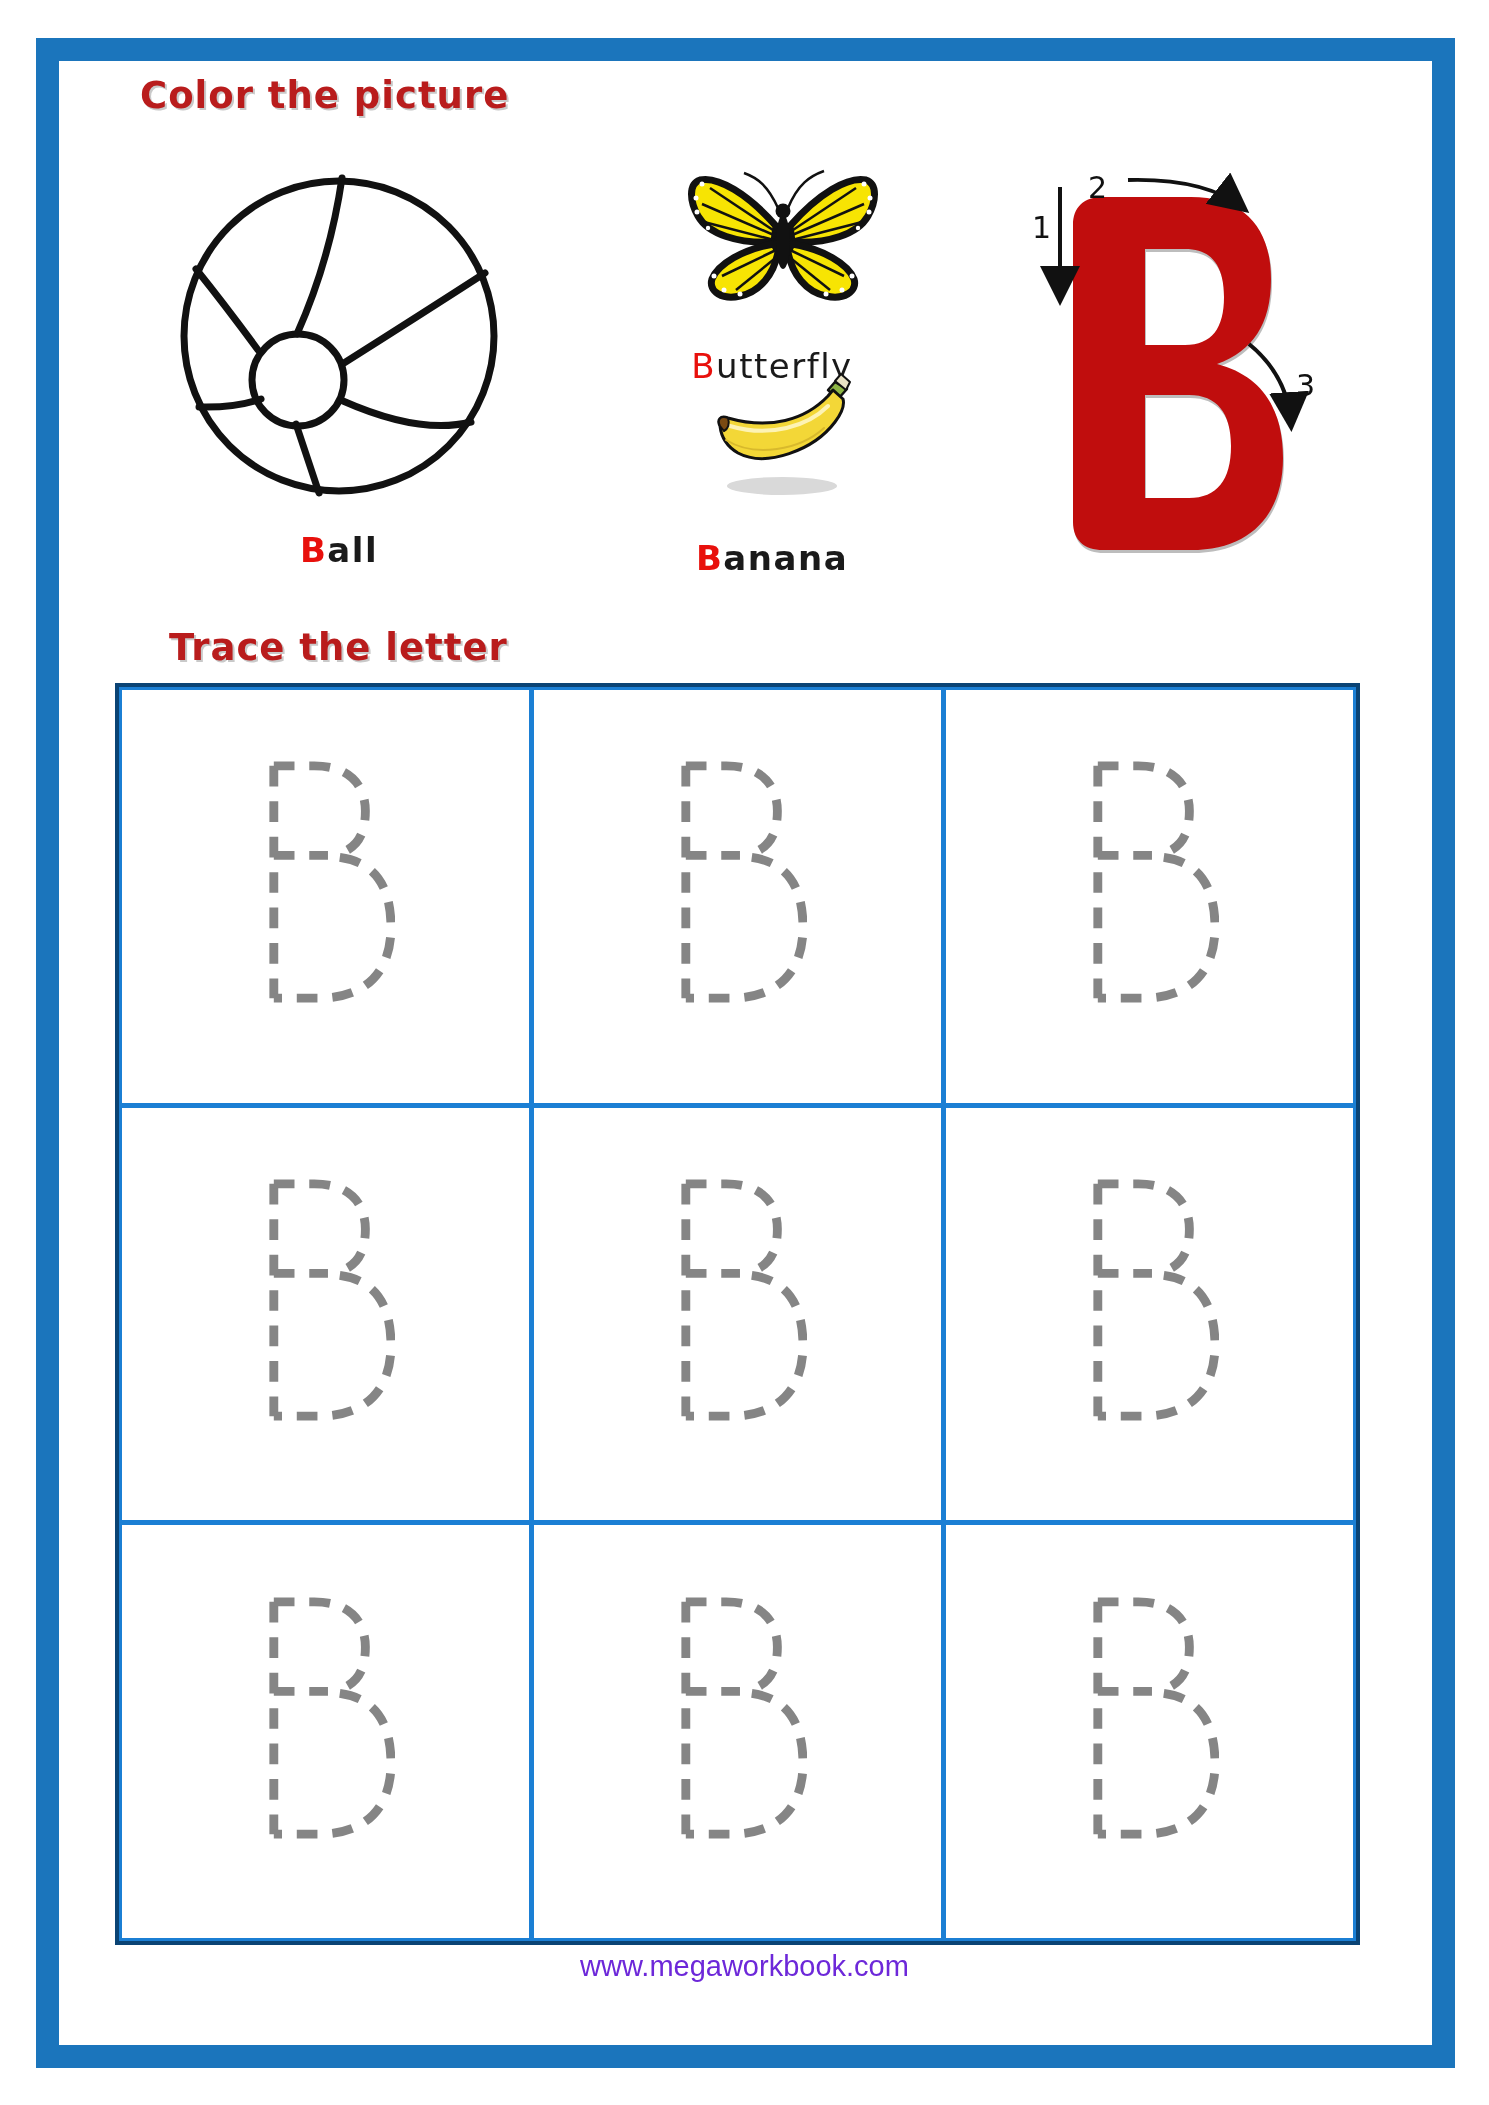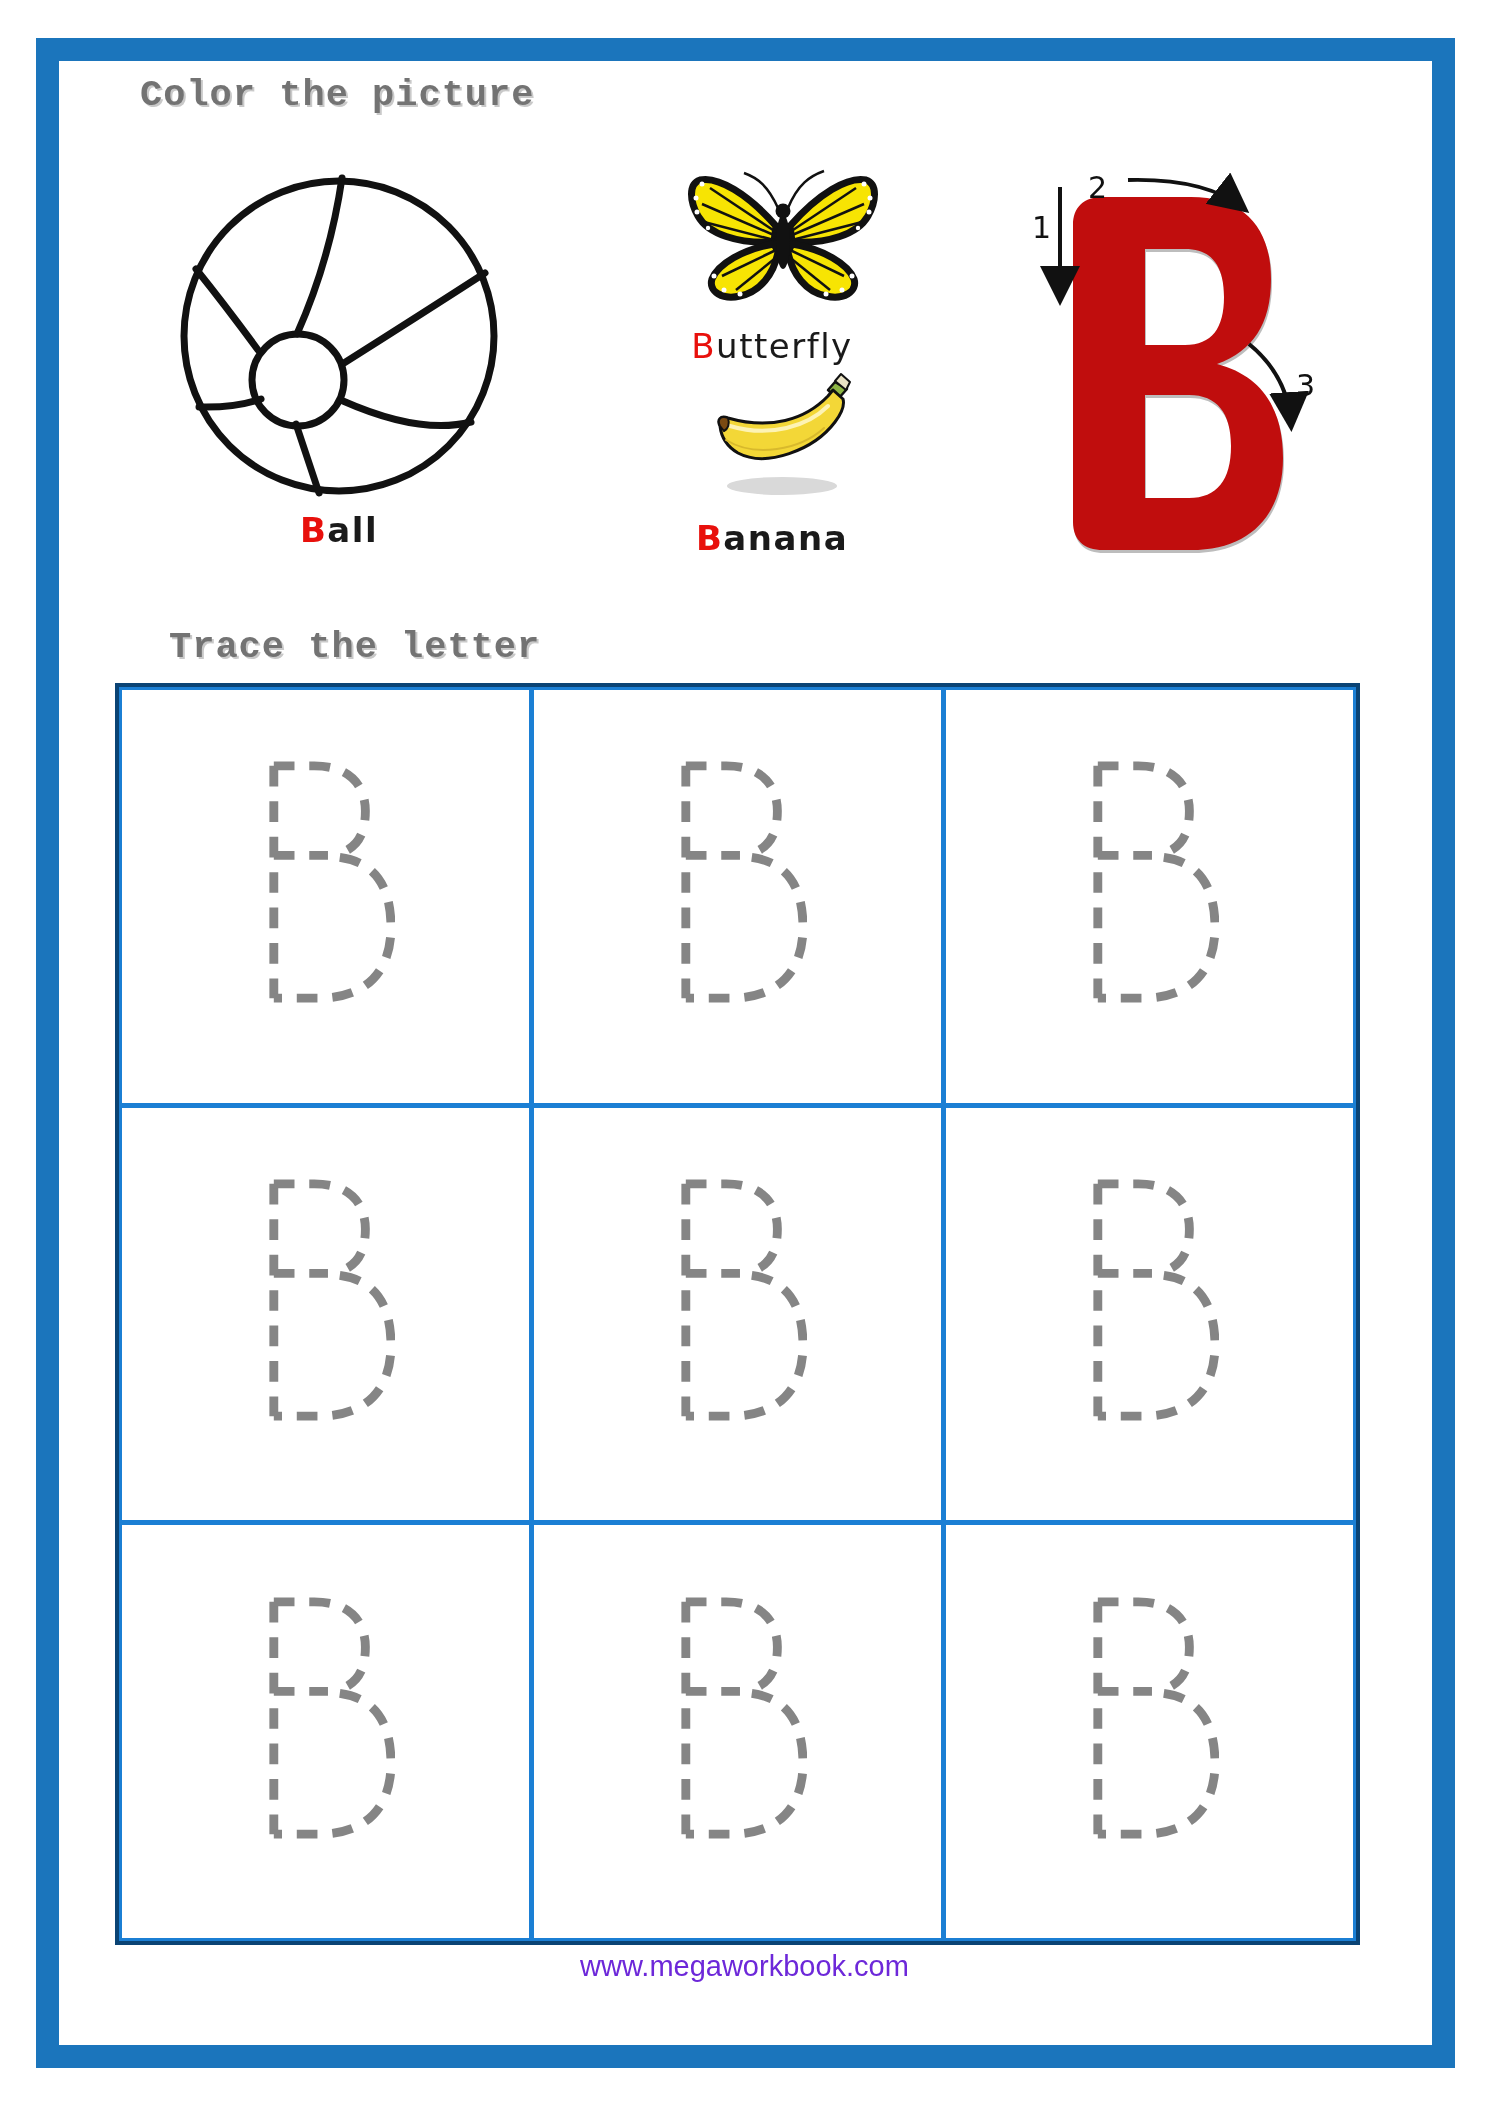--- a/index.html
+++ b/index.html
@@ -11,36 +11,36 @@
     overflow:hidden;
   }
   .frame{
     position:absolute;left:36px;top:38px;right:34px;bottom:37px;
     border:23px solid #1b75bc;
     pointer-events:none;
   }
   .heading{
     position:absolute;
     font-size:37px;font-weight:bold;
-    color:#737373;
+    color:#b91c1c;
     text-shadow:2px 2px 0 #c9c9c9;
     letter-spacing:1px;
     white-space:nowrap;
-    font-family:Liberation Mono, monospace;
   }
   .h-color{left:140px;top:74px;}
   .h-trace{left:122px;top:626px;margin-left:47px;}
   .pic{position:absolute;}
   .item-label{
     position:absolute;
     font-size:34px;
     color:#1a1a1a;
     text-align:center;
     letter-spacing:1.5px;
     white-space:nowrap;
+    margin-top:20px;
   }
   .item-label .cap{color:#e8100c;}
   .lbl-ball{left:178px;width:322px;top:510px;font-weight:bold;}
   .lbl-butterfly{left:672px;width:200px;top:326px;}
   .lbl-banana{left:672px;width:200px;top:518px;font-weight:bold;}
   .letter-guide{position:absolute;left:1020px;top:158px;width:320px;height:410px;}
   .big-b{filter:drop-shadow(1px 3px 0 #bdbdbd);}
   .guide-num{font-family:"DejaVu Sans",sans-serif;font-size:30px;fill:#111;}
   .trace-grid{
     position:absolute;left:115px;top:683px;

